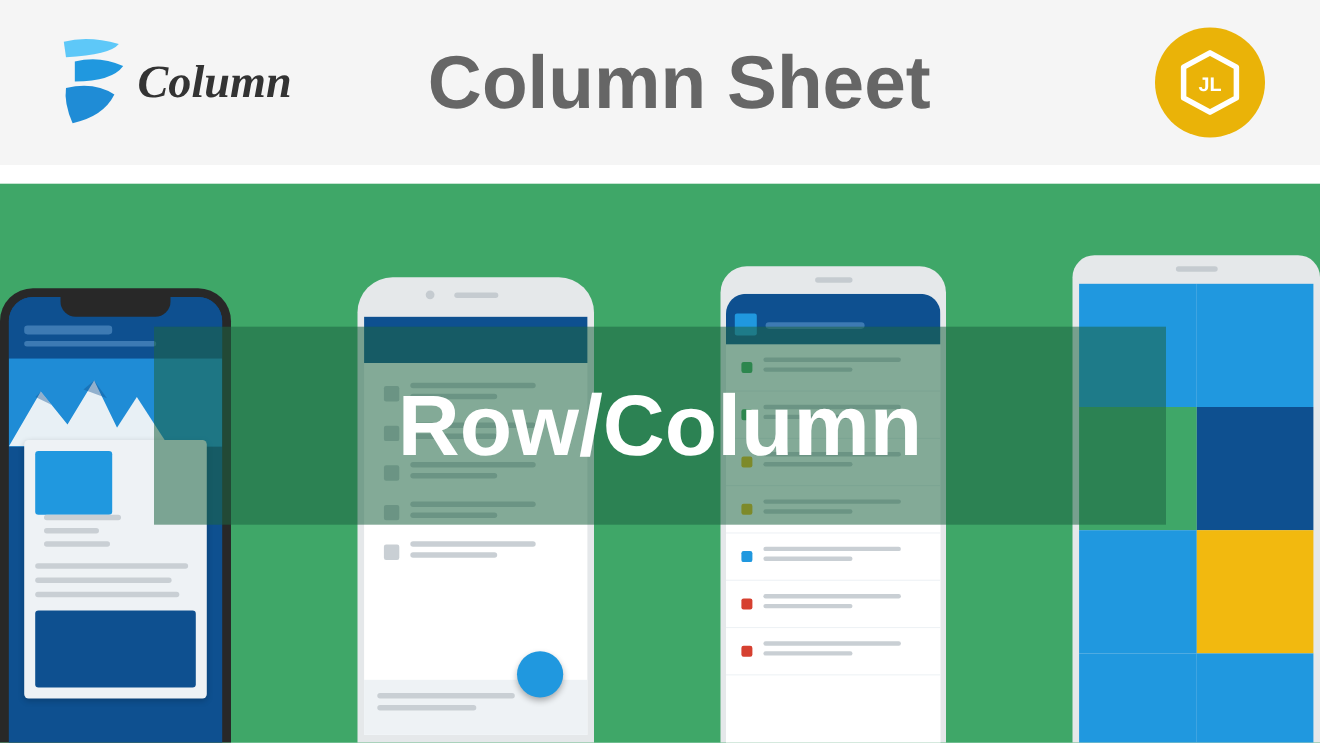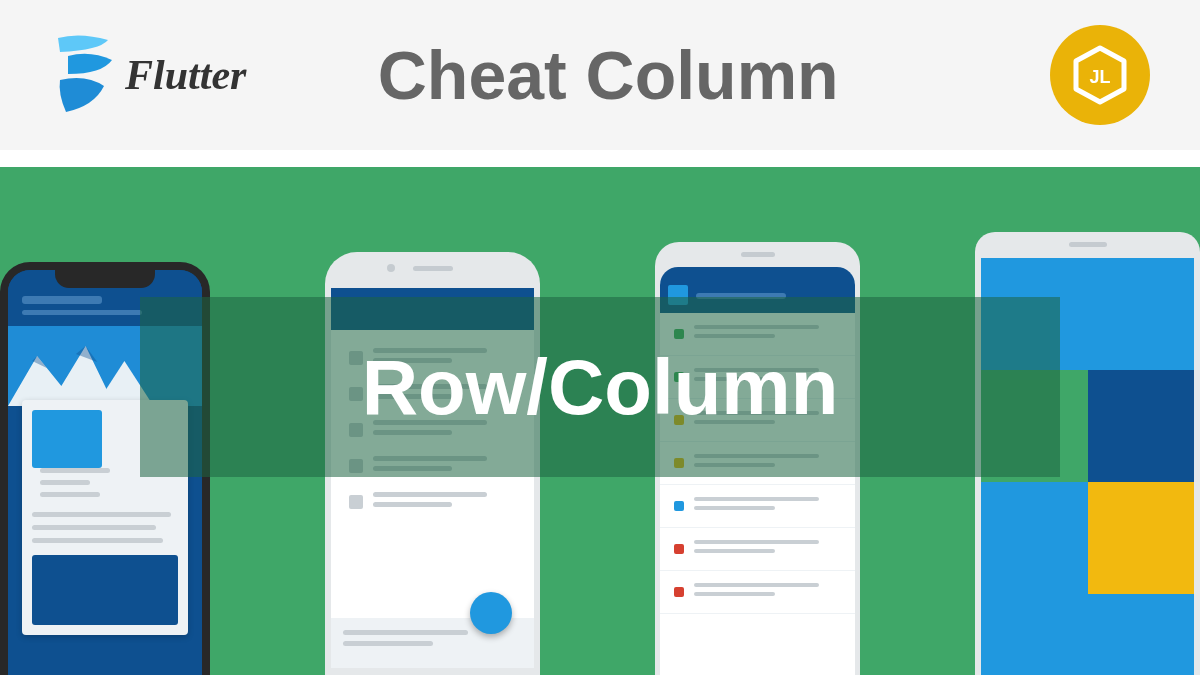--- a/index.html
+++ b/index.html
@@ -298,23 +298,23 @@
 
 <div class="header">
   <div class="flutter-logo">
     <div class="flutter-mark">
       <svg viewBox="0 0 70 90">
         <path d="M 8 8 Q 30 2 58 10 Q 50 20 10 22 Z" fill="#5ec8f8"></path>
         <path d="M 18 26 Q 40 20 62 30 Q 52 44 18 44 Z" fill="#2098df"></path>
         <path d="M 10 50 Q 36 44 54 56 Q 44 76 16 82 Q 8 64 10 50 Z" fill="#1f8cd6"></path>
       </svg>
     </div>
-    <span class="flutter-text">Flutter</span>
-  </div>
-  <div class="title">Cheat Column</div>
+    <span class="flutter-text">Column</span>
+  </div>
+  <div class="title">Column Sheet</div>
   <div class="badge">
     <div class="badge-inner">
       <svg viewBox="0 0 60 60">
         <polygon points="30,3 54,16 54,44 30,57 6,44 6,16" fill="none" stroke="#fff" stroke-width="5" stroke-linejoin="round"></polygon>
         <text x="30" y="38" text-anchor="middle" fill="#fff" font-size="18" font-weight="bold" font-family="Arial">JL</text>
       </svg>
     </div>
   </div>
 </div>
 

